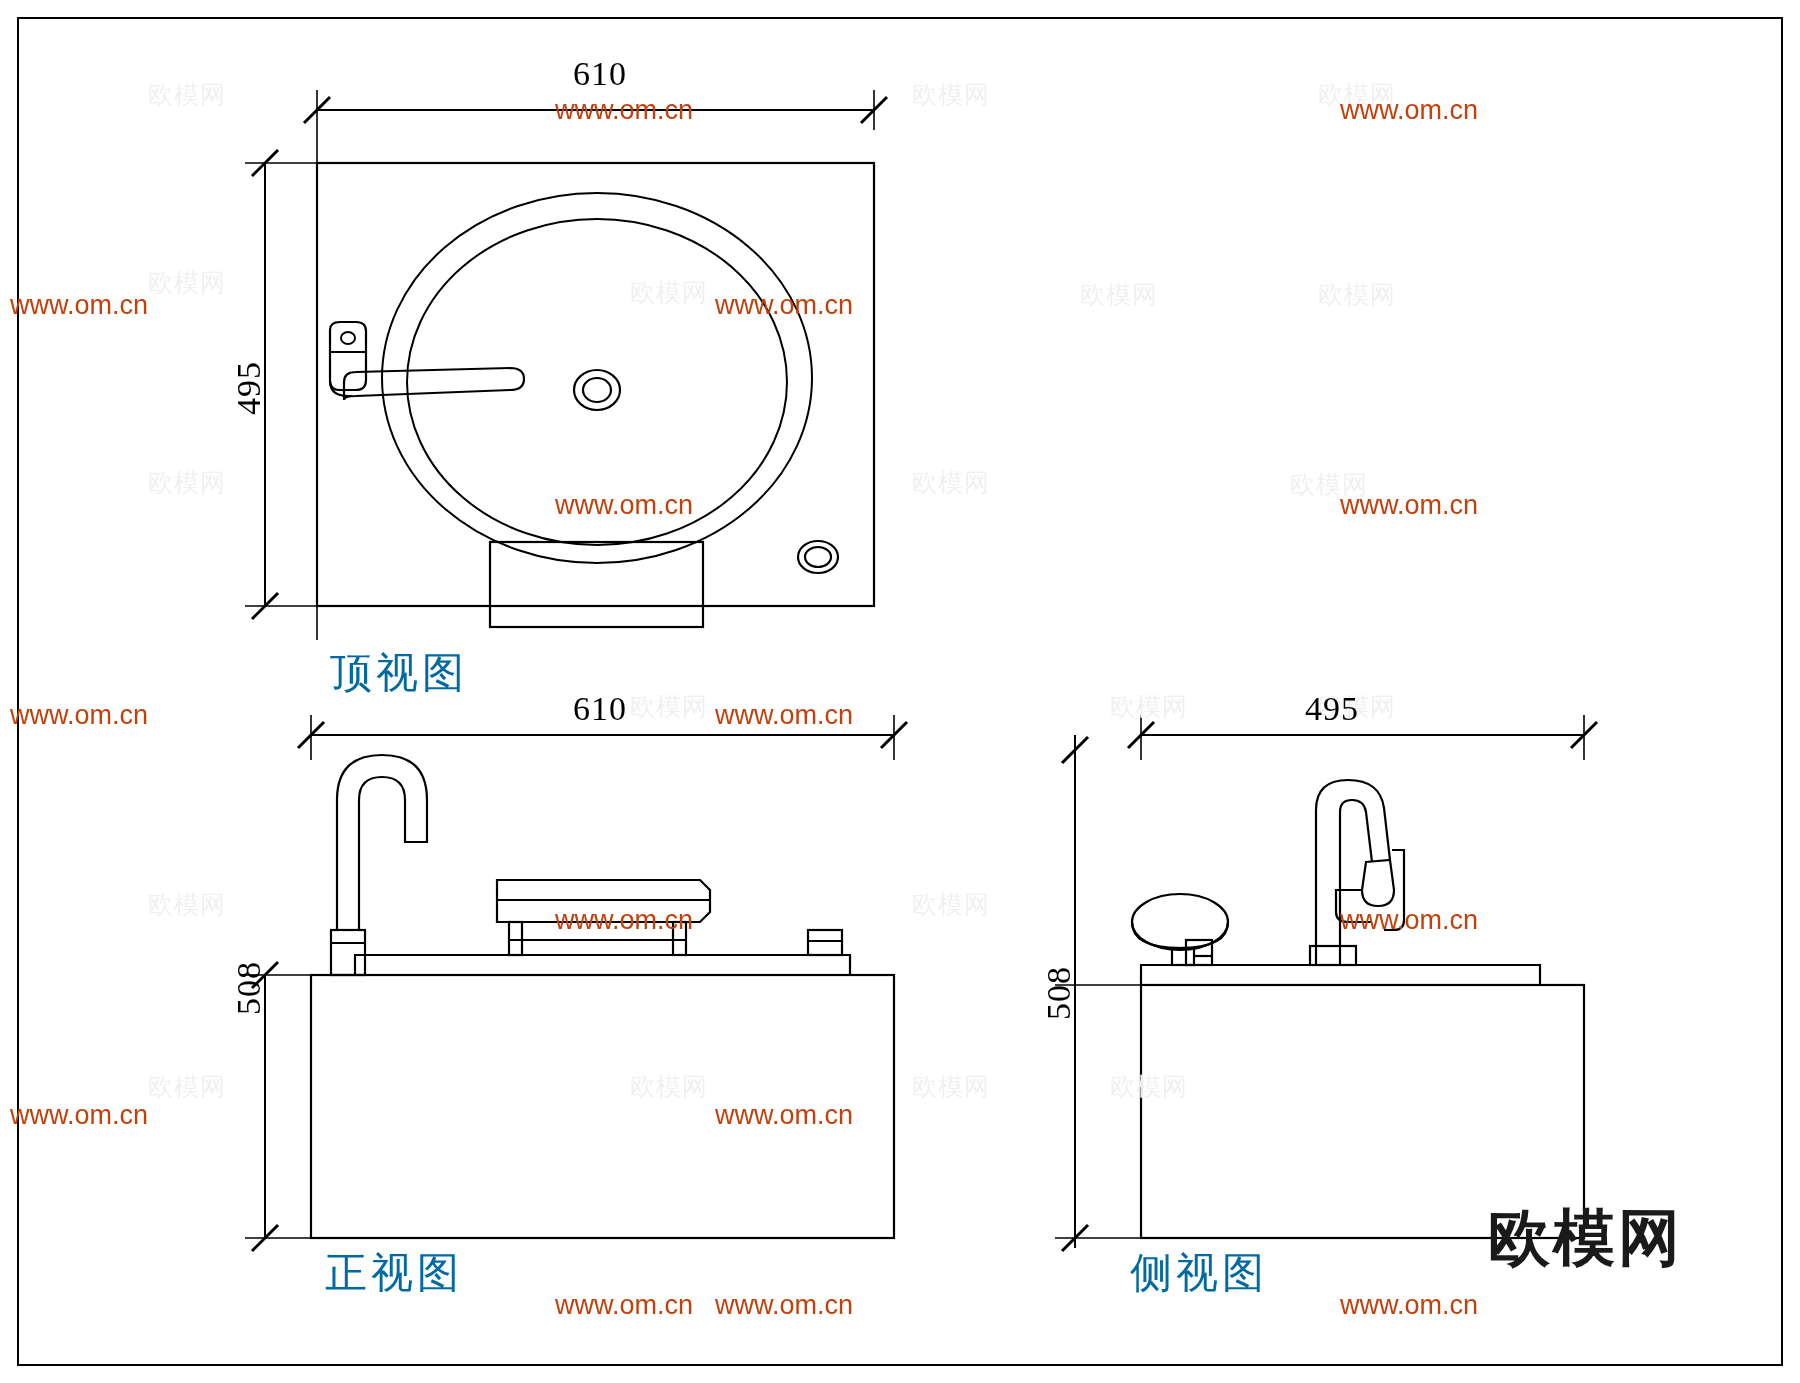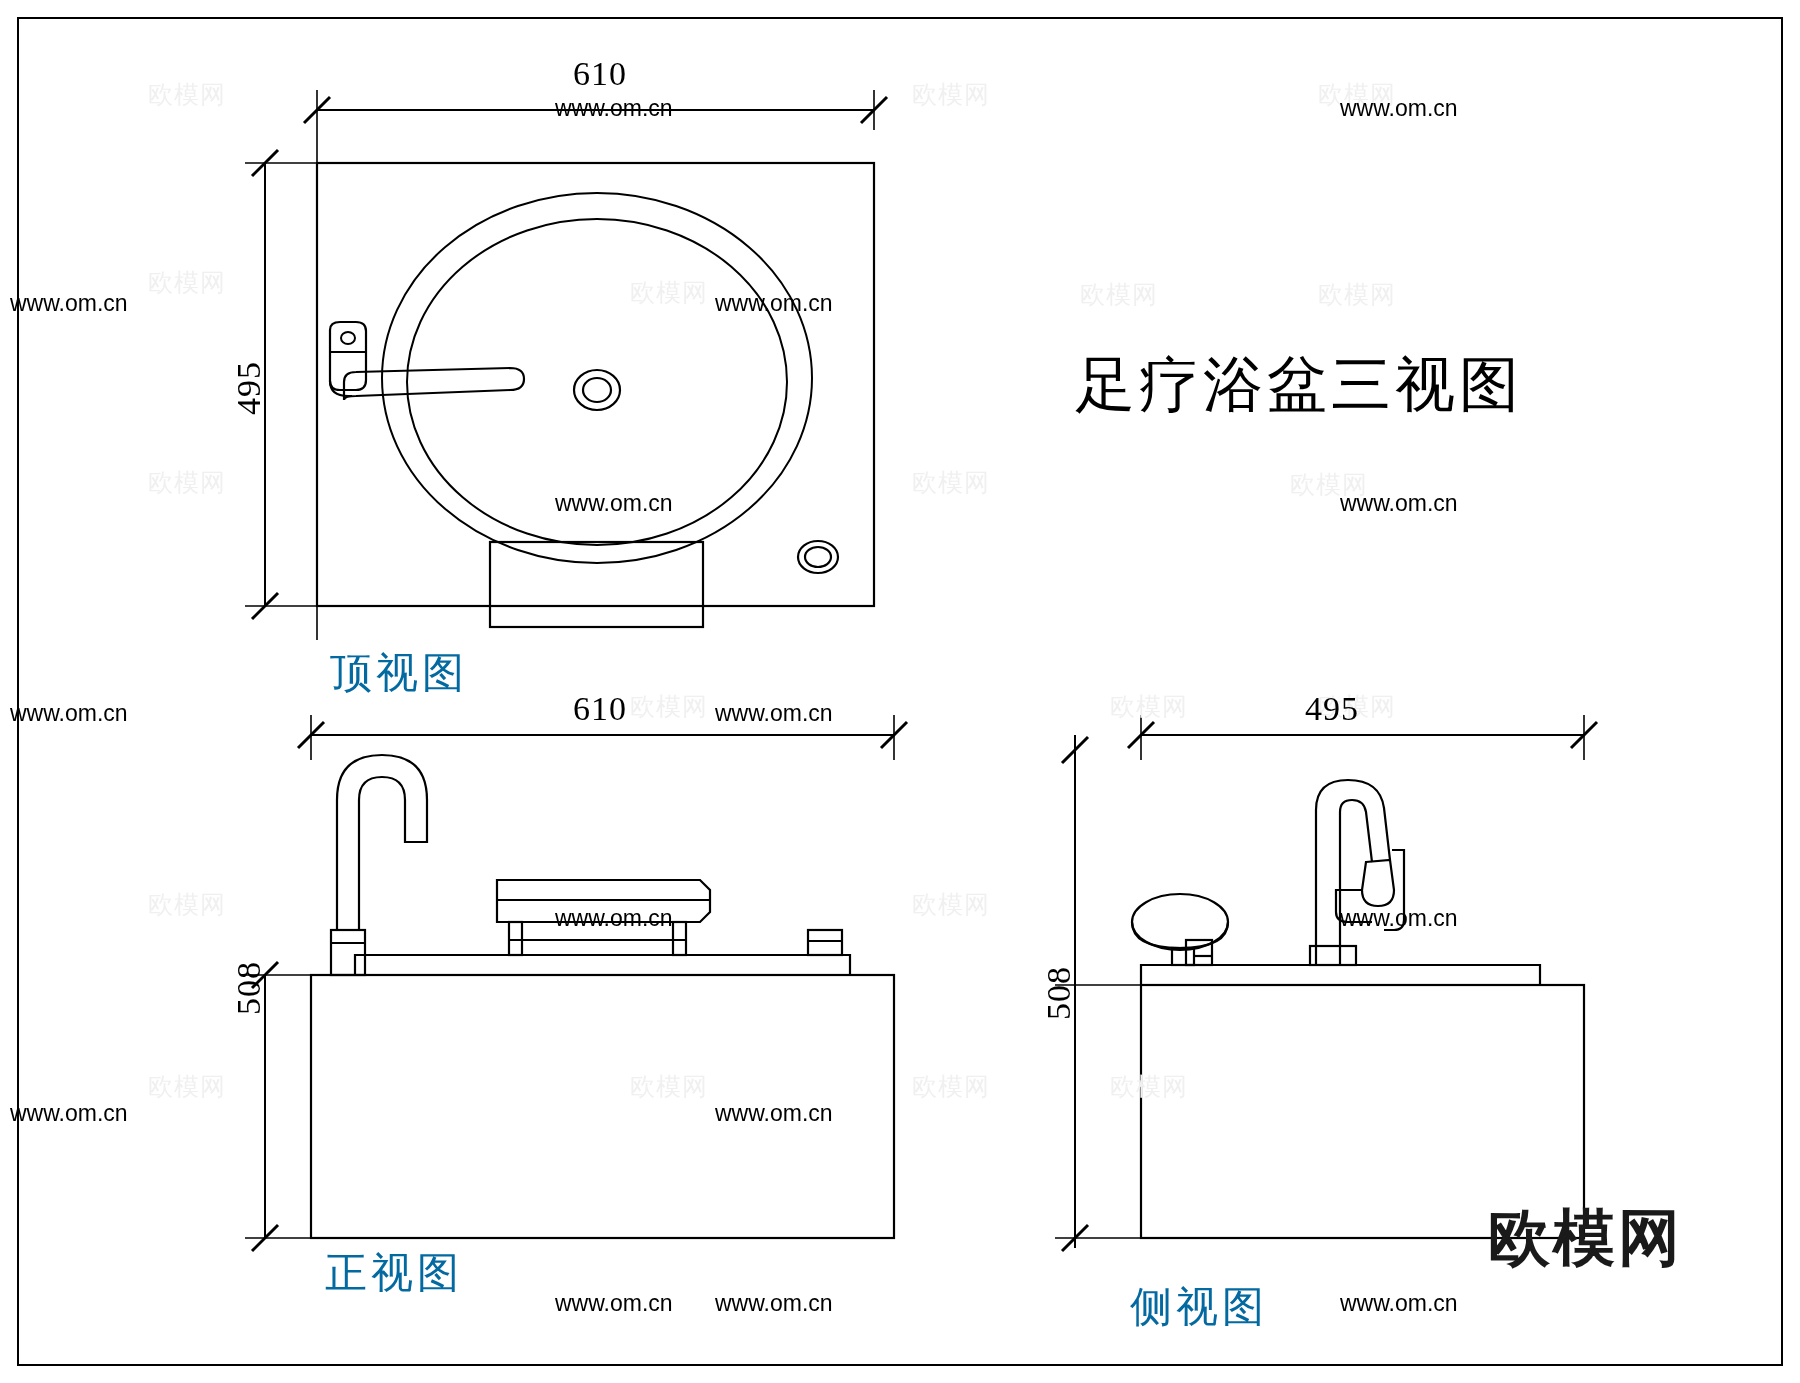--- a/index.html
+++ b/index.html
@@ -34,23 +34,23 @@
     position: absolute;
     color: #f0f0f0;
     font-family: "Liberation Sans", "DejaVu Sans", sans-serif;
     font-size: 25px;
     letter-spacing: 1px;
     white-space: nowrap;
     user-select: none;
   }
   .wm-cn {
     position: absolute;
-    color: #000000;
+    color: #c2410c;
     font-family: "Liberation Sans", "DejaVu Sans", sans-serif;
-    font-size: 23px;
+    font-size: 27px;
     white-space: nowrap;
     user-select: none;
   }
   .wm-logo-big {
     position: absolute;
     color: #1a1a1a;
     font-family: "Liberation Sans", "DejaVu Sans", sans-serif;
     font-weight: bold;
     font-size: 62px;
     letter-spacing: 3px;
@@ -275,37 +275,36 @@
         <line x1="1055" y1="985" x2="1160" y2="985" stroke="#000" stroke-width="1.6"></line>
         <line x1="1055" y1="1238" x2="1160" y2="1238" stroke="#000" stroke-width="1.6"></line>
         <use href="#tickmark" x="1075" y="750"></use>
         <use href="#tickmark" x="1075" y="1238"></use>
       </g>
     </g>
   </svg>
 
   <div id="labels">
 
-    <div class="title-label" style="left:1075px; top:345px;">足疗浴盆三视图</div>
 
     <div class="dim-num" style="left:573px; top:55px;">610</div>
 
     <div class="dim-num vert" style="left:230px; top:415px;">495</div>
 
     <div class="cn-label" style="left:330px; top:645px;">顶视图</div>
 
     <div class="dim-num" style="left:573px; top:690px;">610</div>
 
     <div class="dim-num vert" style="left:230px; top:1015px;">508</div>
 
     <div class="cn-label" style="left:325px; top:1245px;">正视图</div>
 
     <div class="dim-num" style="left:1305px; top:690px;">495</div>
 
     <div class="dim-num vert" style="left:1040px; top:1020px;">508</div>
 
-    <div class="cn-label" style="left:1130px; top:1279px;">侧视图</div>
+    <div class="cn-label" style="left:1130px; top:1245px;">侧视图</div>
 
   </div>
 
   <div class="wm-logo-big" style="left:1488px; top:1196px; z-index:9;">欧模网</div>
 
 </div>
 
 </body></html>

